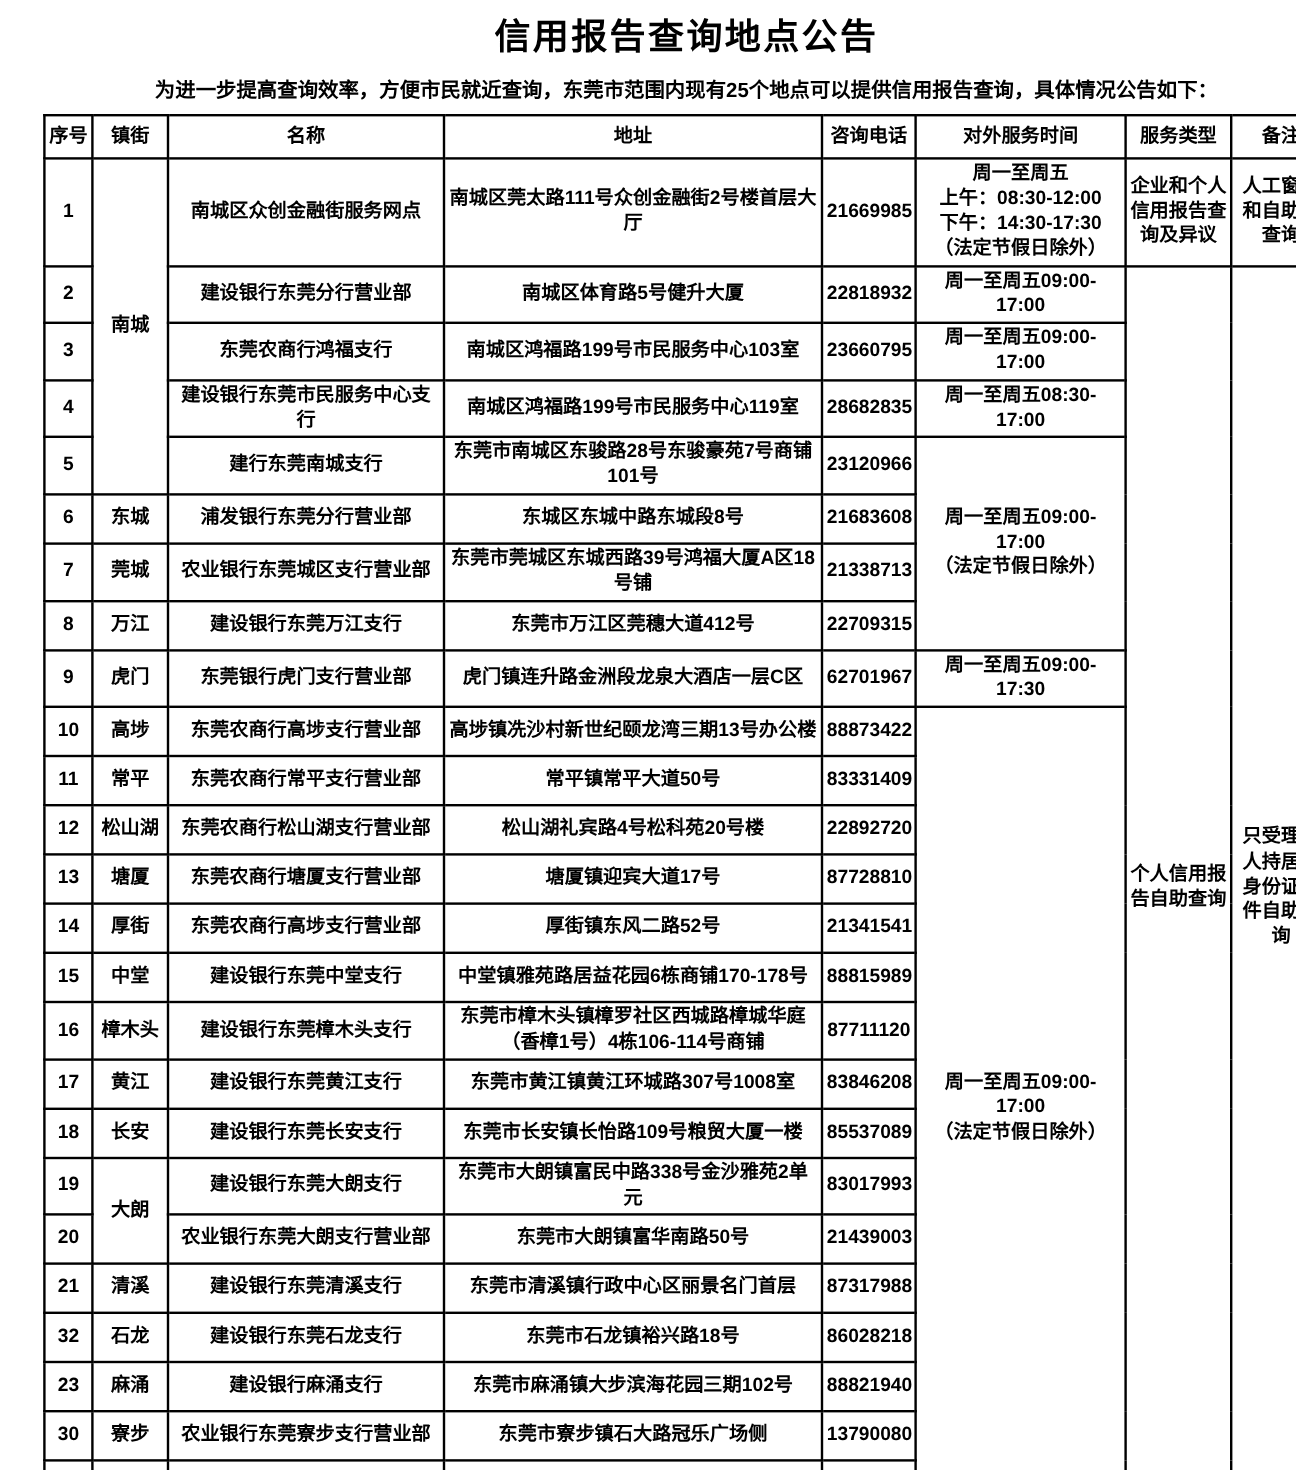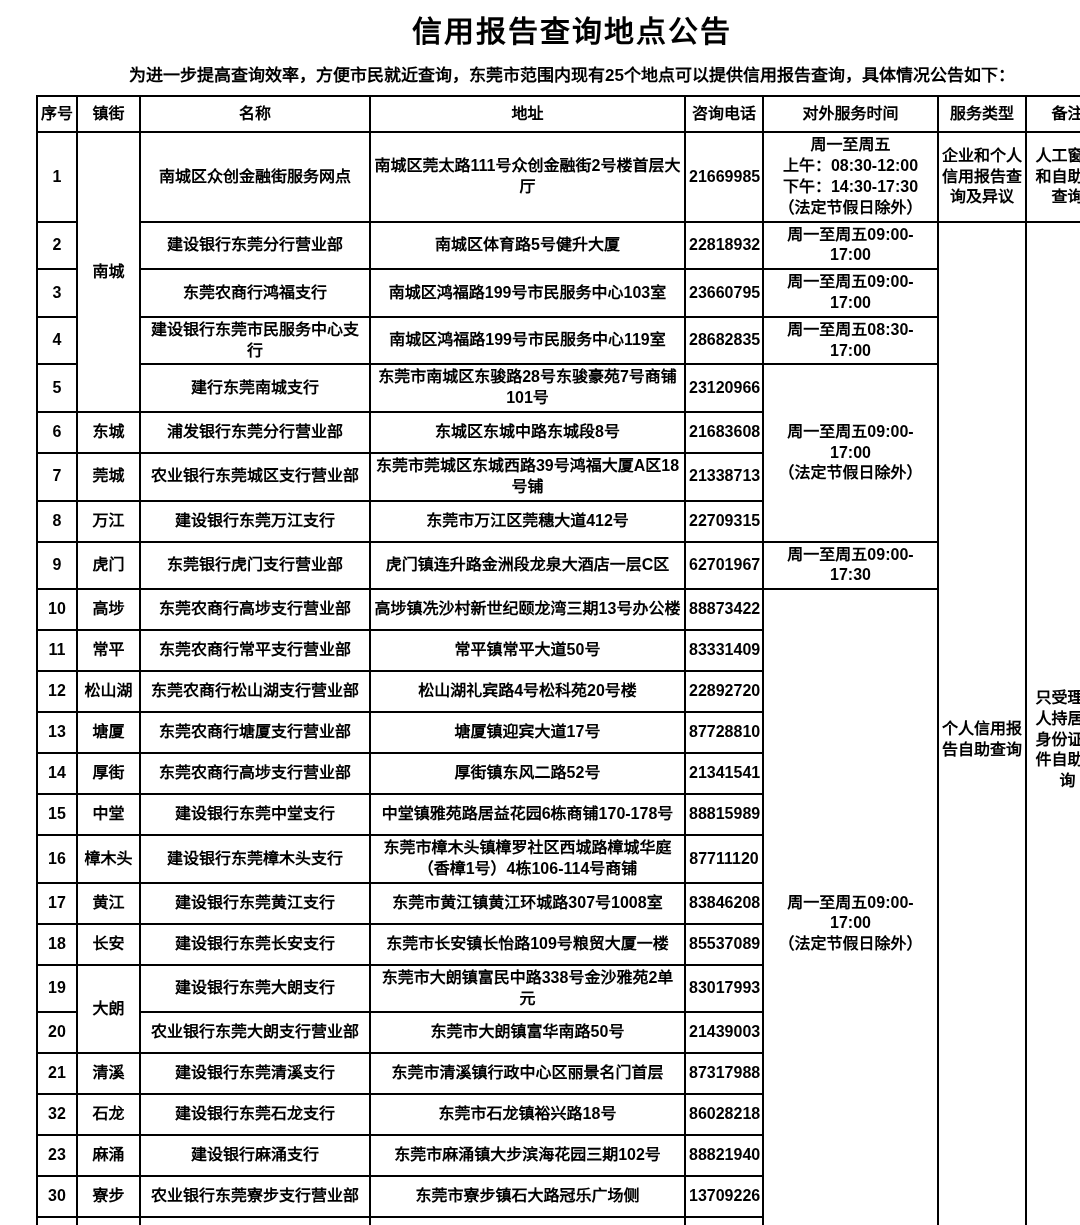--- a/index.html
+++ b/index.html
@@ -261,21 +261,21 @@
         <td>麻涌</td>
         <td>建设银行麻涌支行</td>
         <td>东莞市麻涌镇大步滨海花园三期102号</td>
         <td>88821940</td>
       </tr>
       <tr>
         <td>30</td>
         <td>寮步</td>
         <td>农业银行东莞寮步支行营业部</td>
         <td>东莞市寮步镇石大路冠乐广场侧</td>
-        <td>13709226</td>
+        <td>13790080</td>
       </tr>
       <tr>
         <td>25</td>
         <td>凤岗</td>
         <td>农业银行东莞凤岗支行营业部</td>
         <td>东莞市凤岗镇政通路13号</td>
         <td>21338788</td>
       </tr>
     </tbody>
   </table>

